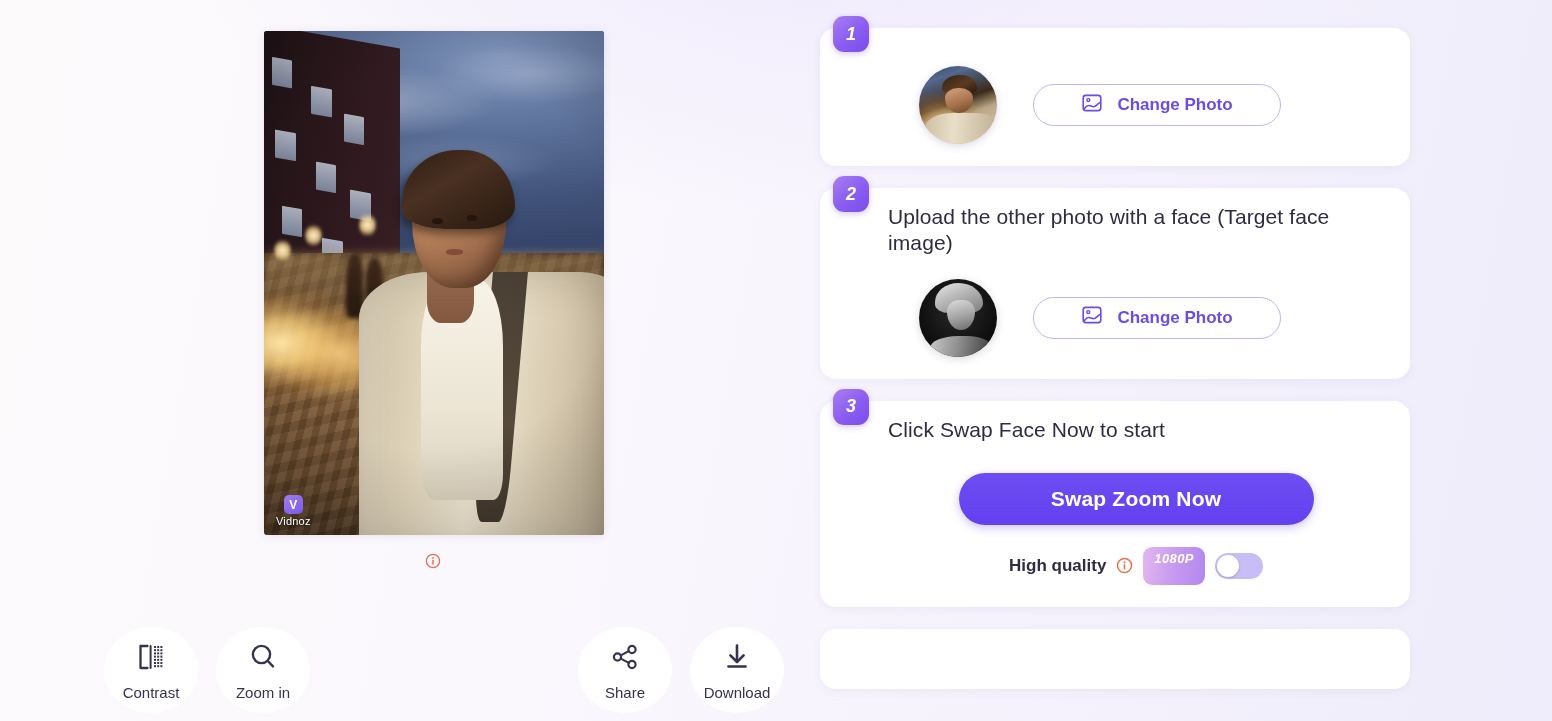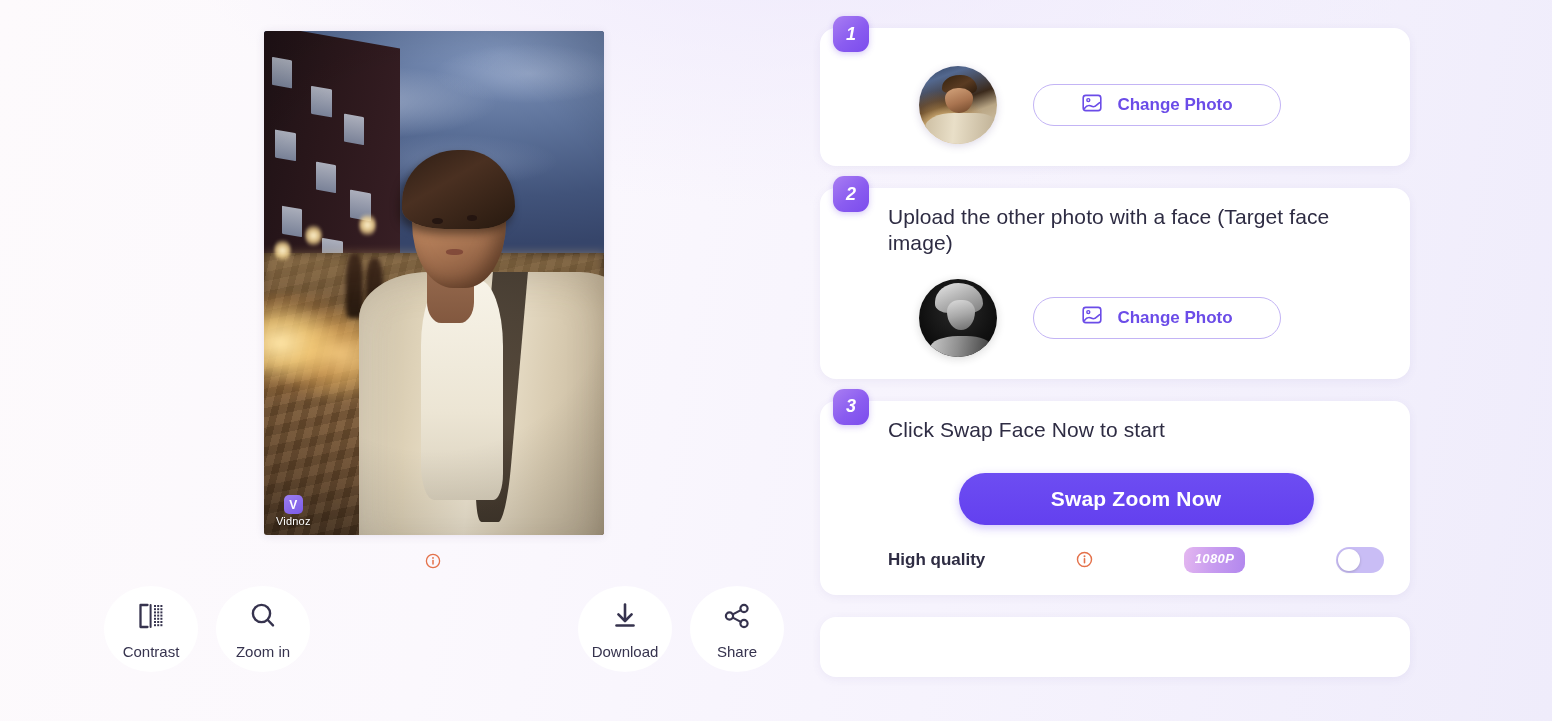--- a/index.html
+++ b/index.html
@@ -247,21 +247,21 @@
   }
   .disclaimer .info-ic {
     display: inline-block;
     vertical-align: -2px;
     margin-right: 4px;
   }
 
   .toolbar {
     position: absolute;
     left: 104px;
-    top: 586px;
+    top: 627px;
     width: 680px;
     display: flex;
     align-items: flex-end;
   }
   .tool-group { display: flex; gap: 18px; }
   .tool-group.right { margin-left: auto; }
 
   .tool-btn {
     width: 94px;
     height: 86px;
@@ -426,32 +426,32 @@
     font-weight: 700;
     font-family: inherit;
     cursor: pointer;
     box-shadow: 0 3px 10px rgba(99,64,239,.30);
     letter-spacing: .2px;
   }
 
   .quality-row {
     display: flex;
     align-items: center;
-    justify-content: space-between;
+    justify-content: center;
     gap: 10px;
     margin-top: 22px;
   }
   .q-label { font-size: 17px; font-weight: 700; color: #2e2c43; }
   .q-badge {
     background: linear-gradient(100deg, #e4b7f0 0%, #c79bef 50%, #b287ee 100%);
     color: #ffffff;
     font-size: 13px;
     font-weight: 700;
     font-style: italic;
-    padding: 4px 11px 7px;
+    padding: 4px 11px 19px;
     border-radius: 9px;
     letter-spacing: .4px;
   }
   .toggle {
     width: 48px;
     height: 26px;
     border-radius: 13px;
     background: #c9bdf5;
     position: relative;
     cursor: pointer;
@@ -573,39 +573,39 @@
           </span>
           <span class="tl">Zoom in</span>
         </button>
       </div>
 
       <div class="tool-group right">
 
         <button class="tool-btn">
           <span class="tool-ic">
             <svg width="34" height="34" viewBox="0 0 34 34">
-              <line x1="17" y1="5.5" x2="17" y2="21.5" stroke="#36334e" stroke-width="2.6" stroke-linecap="round"></line>
-              <path d="M10.4 15.4 L17 22 L23.6 15.4" fill="none" stroke="#36334e" stroke-width="2.6" stroke-linecap="round" stroke-linejoin="round"></path>
-              <line x1="8.5" y1="26.5" x2="25.5" y2="26.5" stroke="#36334e" stroke-width="2.6" stroke-linecap="round"></line>
-            </svg>
-          </span>
-          <span class="tl">Download</span>
-        </button>
-
-        <button class="tool-btn">
-          <span class="tool-ic">
-            <svg width="34" height="34" viewBox="0 0 34 34">
               <circle cx="24" cy="9.5" r="3.6" fill="none" stroke="#36334e" stroke-width="2.2"></circle>
               <circle cx="24" cy="24.5" r="3.6" fill="none" stroke="#36334e" stroke-width="2.2"></circle>
               <circle cx="9.5" cy="17" r="3.6" fill="none" stroke="#36334e" stroke-width="2.2"></circle>
               <line x1="12.8" y1="15.4" x2="20.8" y2="11.1" stroke="#36334e" stroke-width="2.2" stroke-linecap="round"></line>
               <line x1="12.8" y1="18.6" x2="20.8" y2="22.9" stroke="#36334e" stroke-width="2.2" stroke-linecap="round"></line>
             </svg>
           </span>
           <span class="tl">Share</span>
+        </button>
+
+        <button class="tool-btn">
+          <span class="tool-ic">
+            <svg width="34" height="34" viewBox="0 0 34 34">
+              <line x1="17" y1="5.5" x2="17" y2="21.5" stroke="#36334e" stroke-width="2.6" stroke-linecap="round"></line>
+              <path d="M10.4 15.4 L17 22 L23.6 15.4" fill="none" stroke="#36334e" stroke-width="2.6" stroke-linecap="round" stroke-linejoin="round"></path>
+              <line x1="8.5" y1="26.5" x2="25.5" y2="26.5" stroke="#36334e" stroke-width="2.6" stroke-linecap="round"></line>
+            </svg>
+          </span>
+          <span class="tl">Download</span>
         </button>
       </div>
     </div>
   </div>
 
   <div class="right-panel">
     <div class="steps">
 
       <section class="card">
         <div class="badge">1</div>

